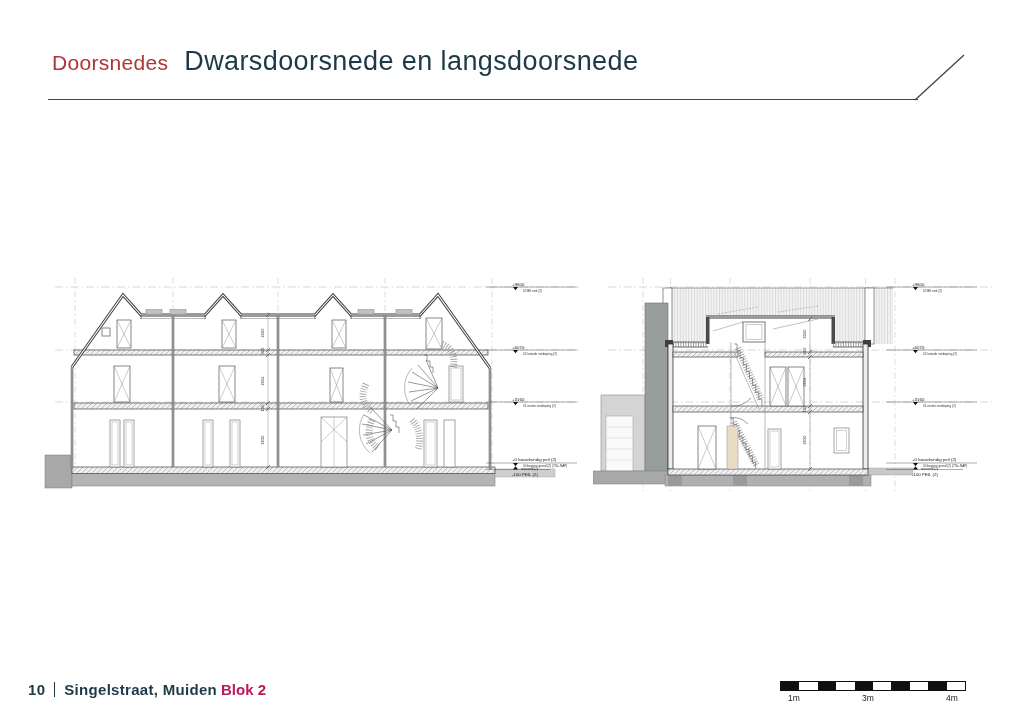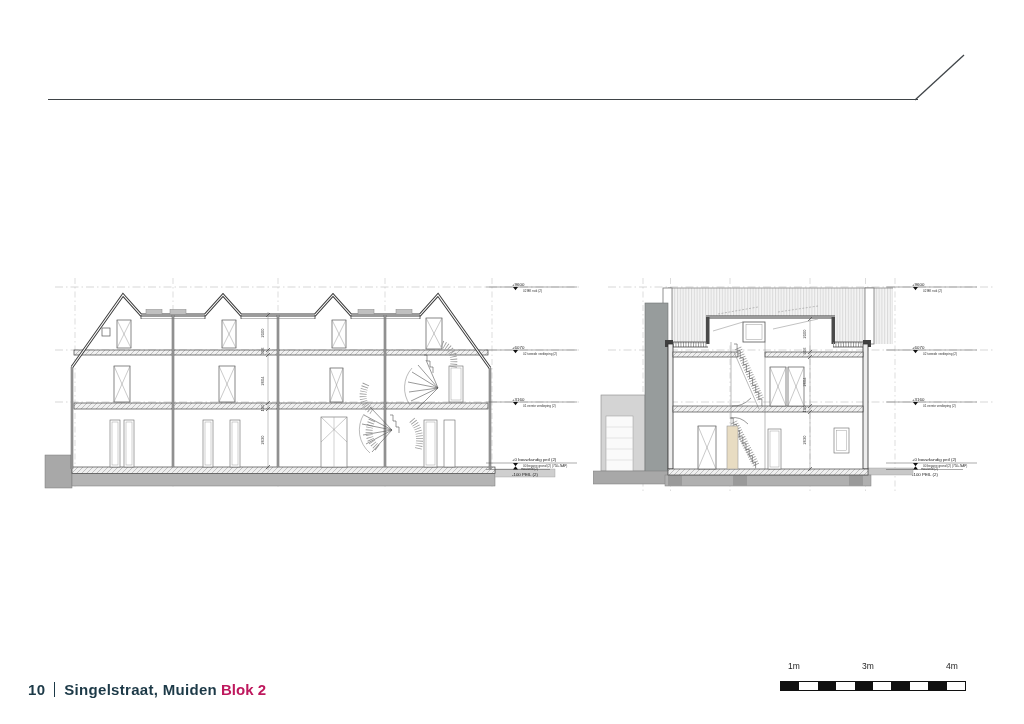--- a/index.html
+++ b/index.html
@@ -42,27 +42,31 @@
   .footer .pg{letter-spacing:.3px;}
   .footer .sep{display:inline-block;width:0;height:15px;border-left:1.5px solid #1c3947;margin:0 9px;align-self:center;}
   .footer .proj{letter-spacing:.3px;}
   .footer .blok{color:#be185d;margin-left:4px;}
   
   .sbar{position:absolute;left:780px;top:681px;width:184px;height:8px;border:1px solid #101010;display:flex;background:#fff;}
   .sbar span{height:100%;}
   .sc{width:18.4px;}
   .sb-b{background:#101010;}
   .sb-w{background:#ffffff;}
-  .slab-label{position:absolute;font-size:8.5px;color:#222;top:661px;}
+  .slab-label{position:absolute;font-size:8.5px;color:#222;top:693px;}
 </style>
 </head>
 <body>
 
 <div class="page">
 
+  <div class="hdr">
+    <span class="sec">Doorsnedes</span>
+    <span class="ttl">Dwarsdoorsnede en langsdoorsnede</span>
+  </div>
   <div class="hrule"></div>
   <svg class="diag" width="54" height="52">
     <line x1="1" y1="48" x2="50" y2="3" stroke="#3f4448" stroke-width="1.3"></line>
   </svg>
 
   <svg class="drawing" style="left:40px;top:270px;width:560px;height:230px" viewBox="0 0 560 230">
     <defs>
       <pattern id="ph-slab" width="5" height="5" patternUnits="userSpaceOnUse">
         <rect width="5" height="5" fill="#f0f0f0"></rect>
           <path d="M0,5 L5,0" stroke="#909090" stroke-width="0.5"></path>

